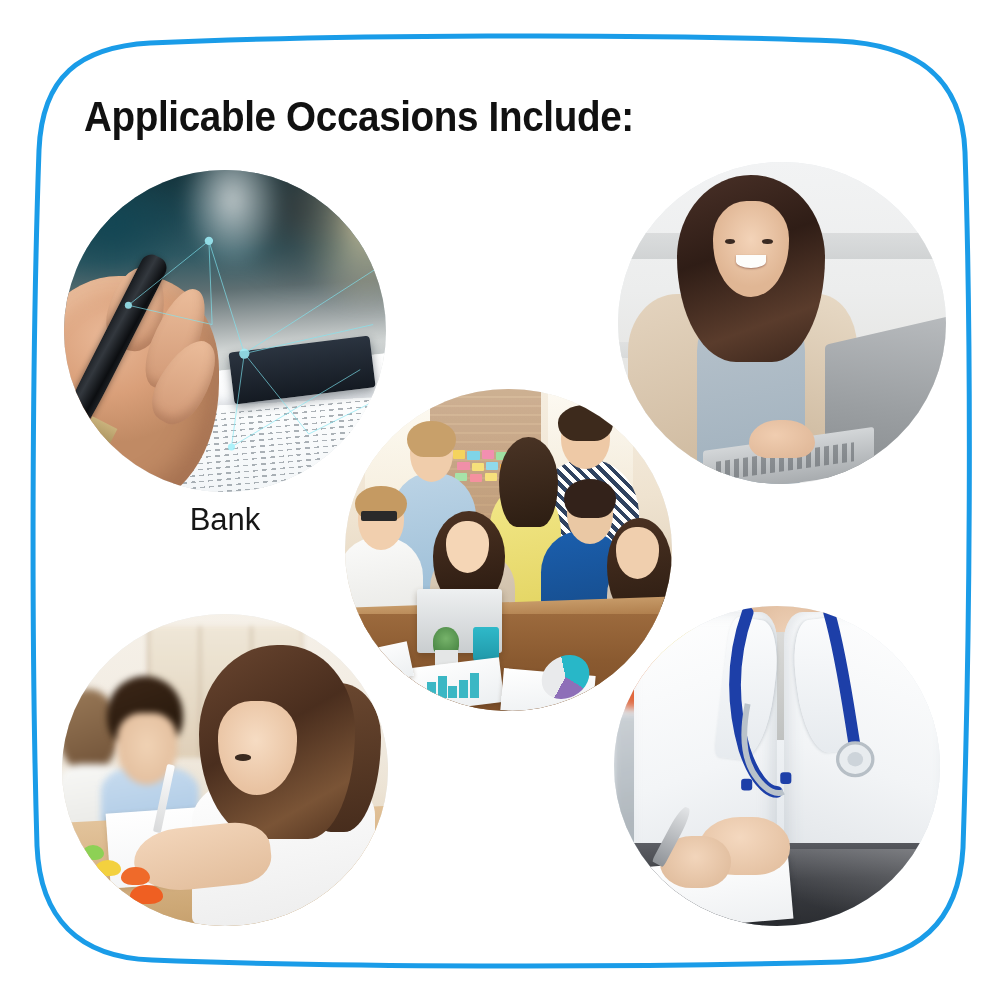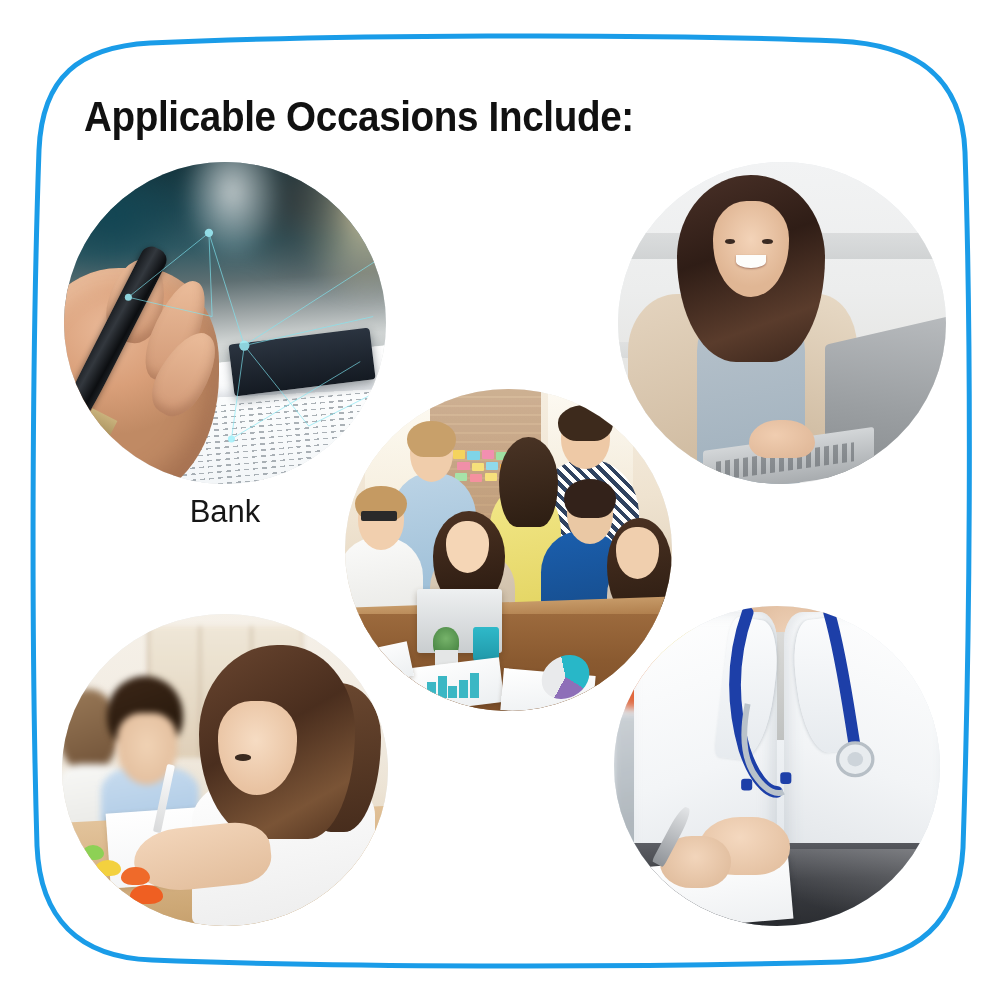--- a/index.html
+++ b/index.html
@@ -529,21 +529,21 @@
              C 972 360, 970 640, 963 848
              C 959 922, 918 960, 840 962
              C 620 968, 330 967, 152 960
              C 78 957, 40 918, 37 846
              C 31 640, 32 352, 39 150
              C 42 76, 80 47, 150 43 Z" fill="none" stroke="#1a9ce8" stroke-width="5" stroke-linecap="round"></path>
   </svg>
 
   <div id="page-title">Applicable Occasions Include:</div>
 
-  <div class="occasion" style="left:64px; top:162px; width:322px; height:322px;">
+  <div class="occasion" style="left:64px; top:170px; width:322px; height:322px;">
     <div class="circle" style="width:322px; height:322px;">
       <div class="scene">
         <div class="bank-bg"></div>
         <div class="bank-blur-top"></div>
         <div class="bank-paper"></div>
         <div class="bank-paper2"></div>
         <div class="bank-rows"></div>
 
         <div style="position:absolute;left:52%;top:54%;width:44%;height:16%;background:linear-gradient(180deg,#2b3440,#141a22);border-radius:4px;transform:rotate(-7deg);box-shadow:0 4px 10px rgba(20,30,40,.45);"></div>
 

